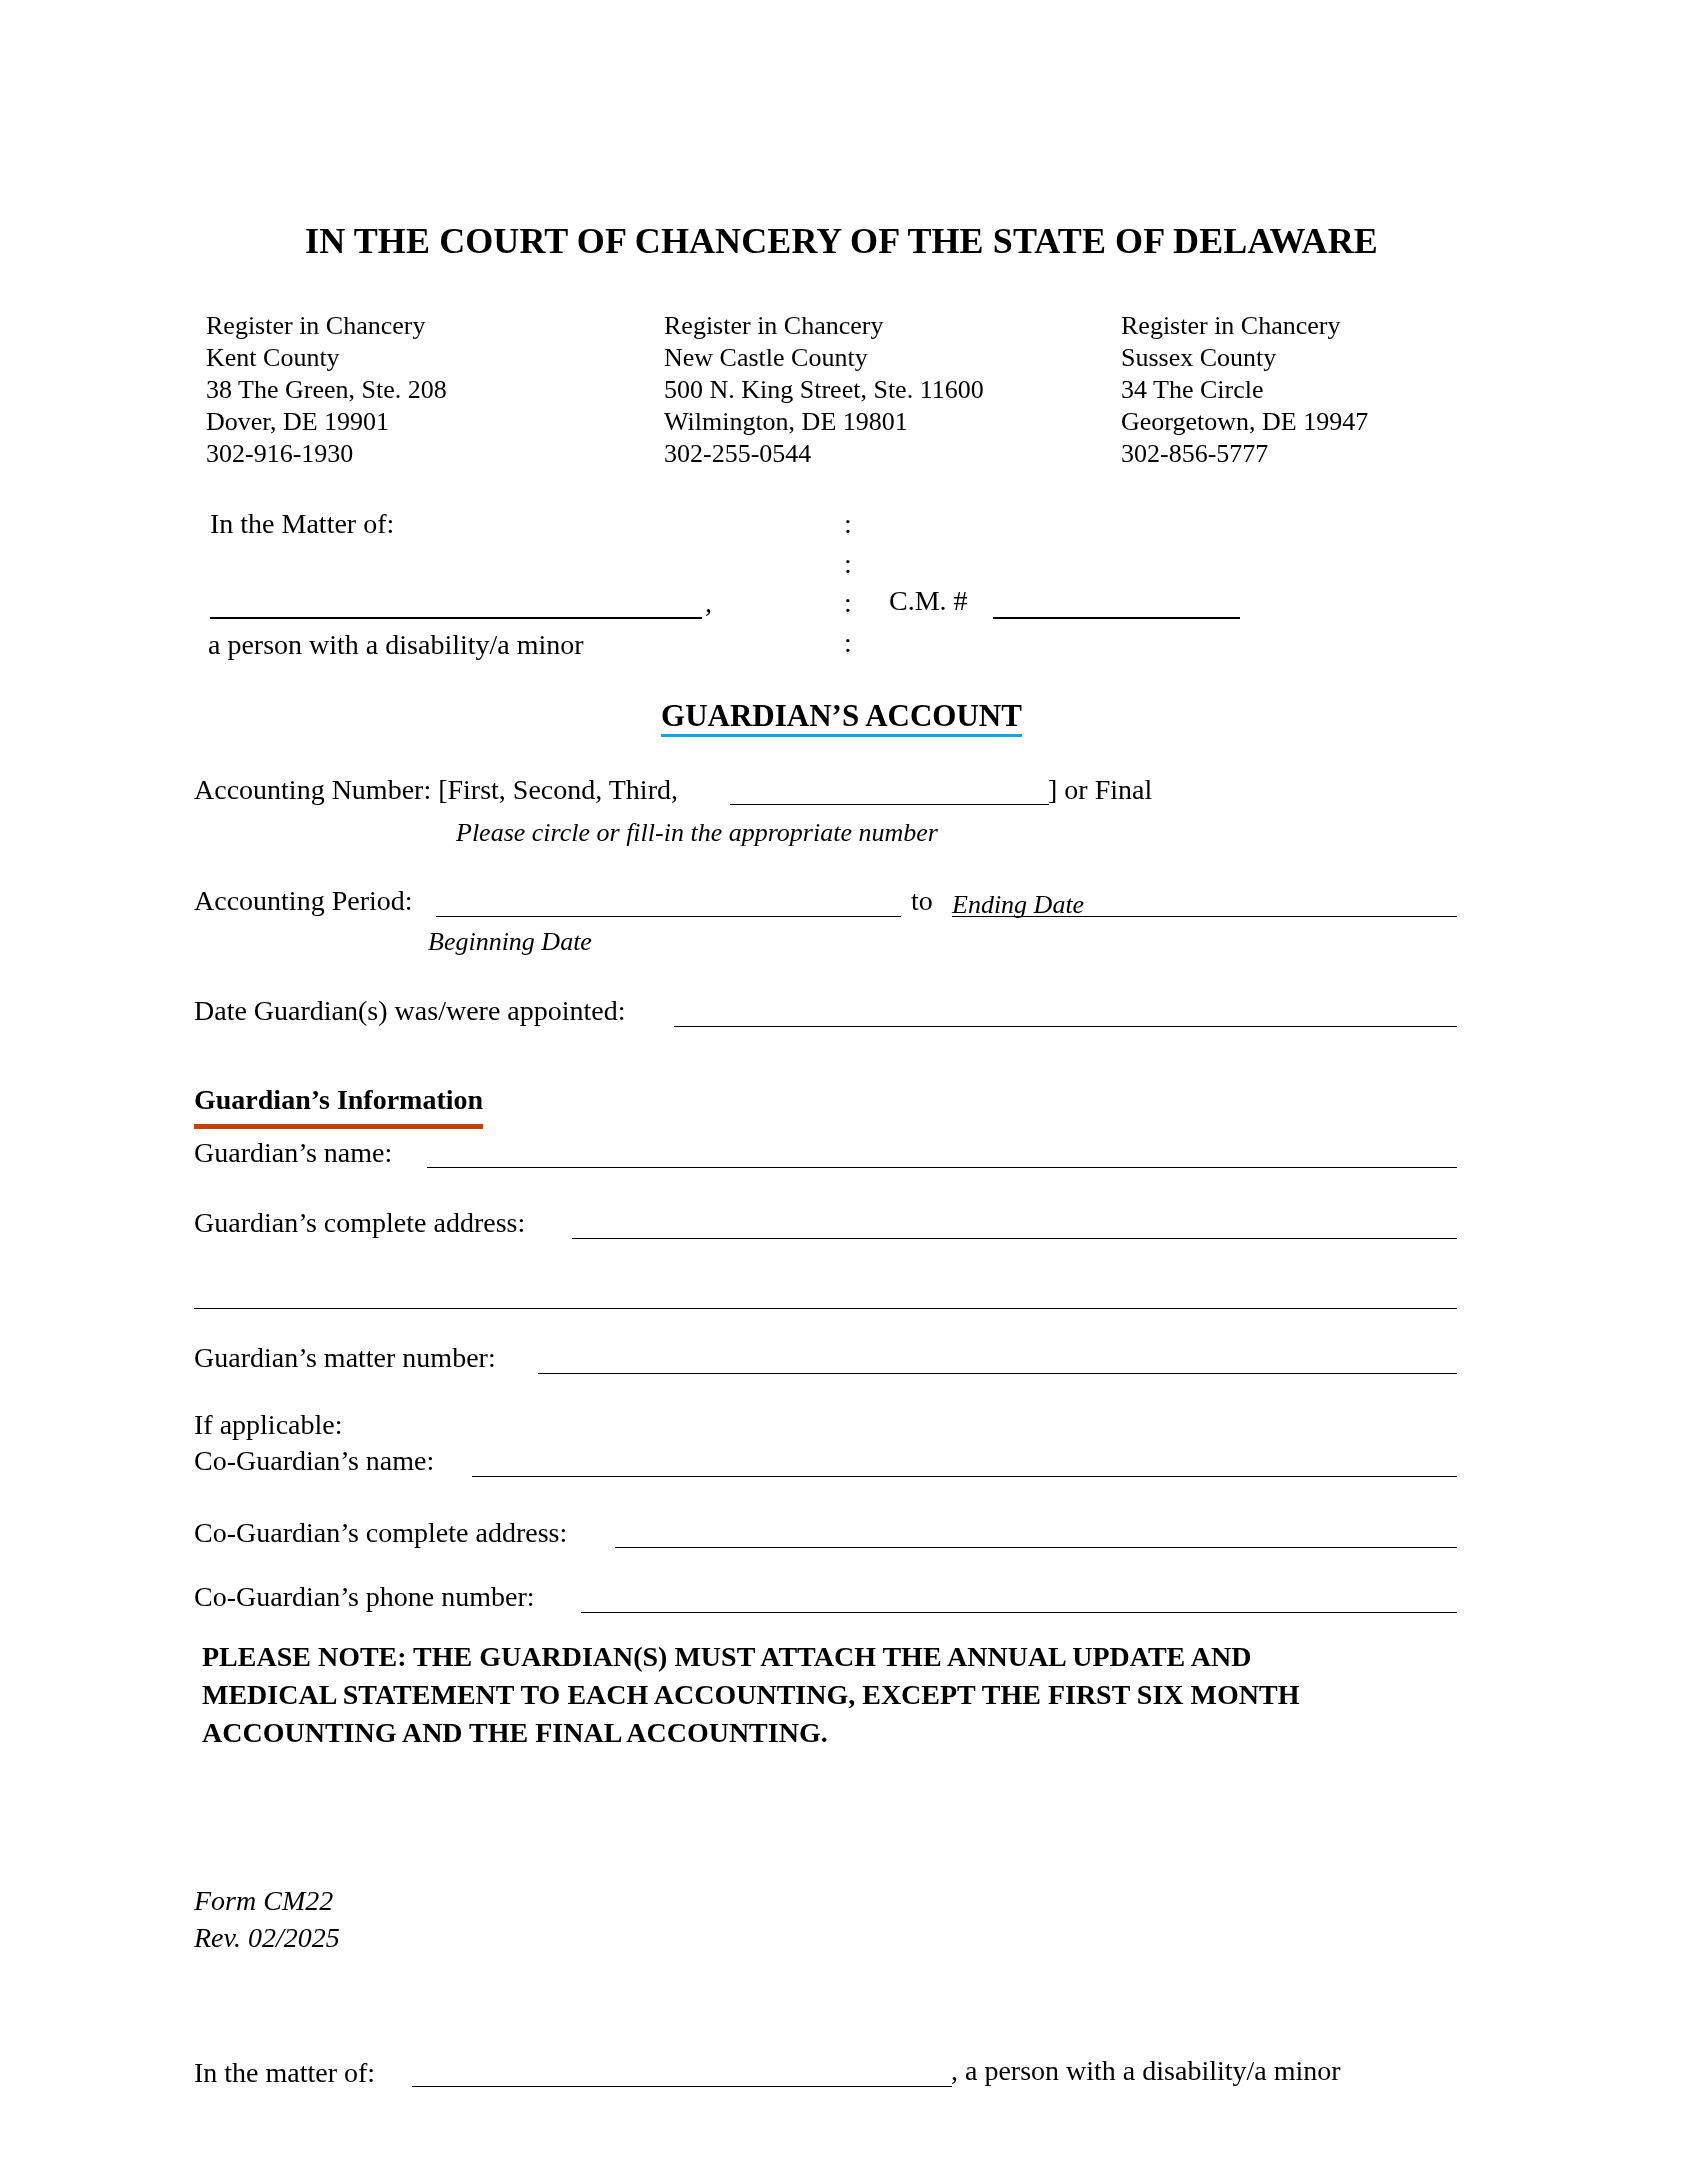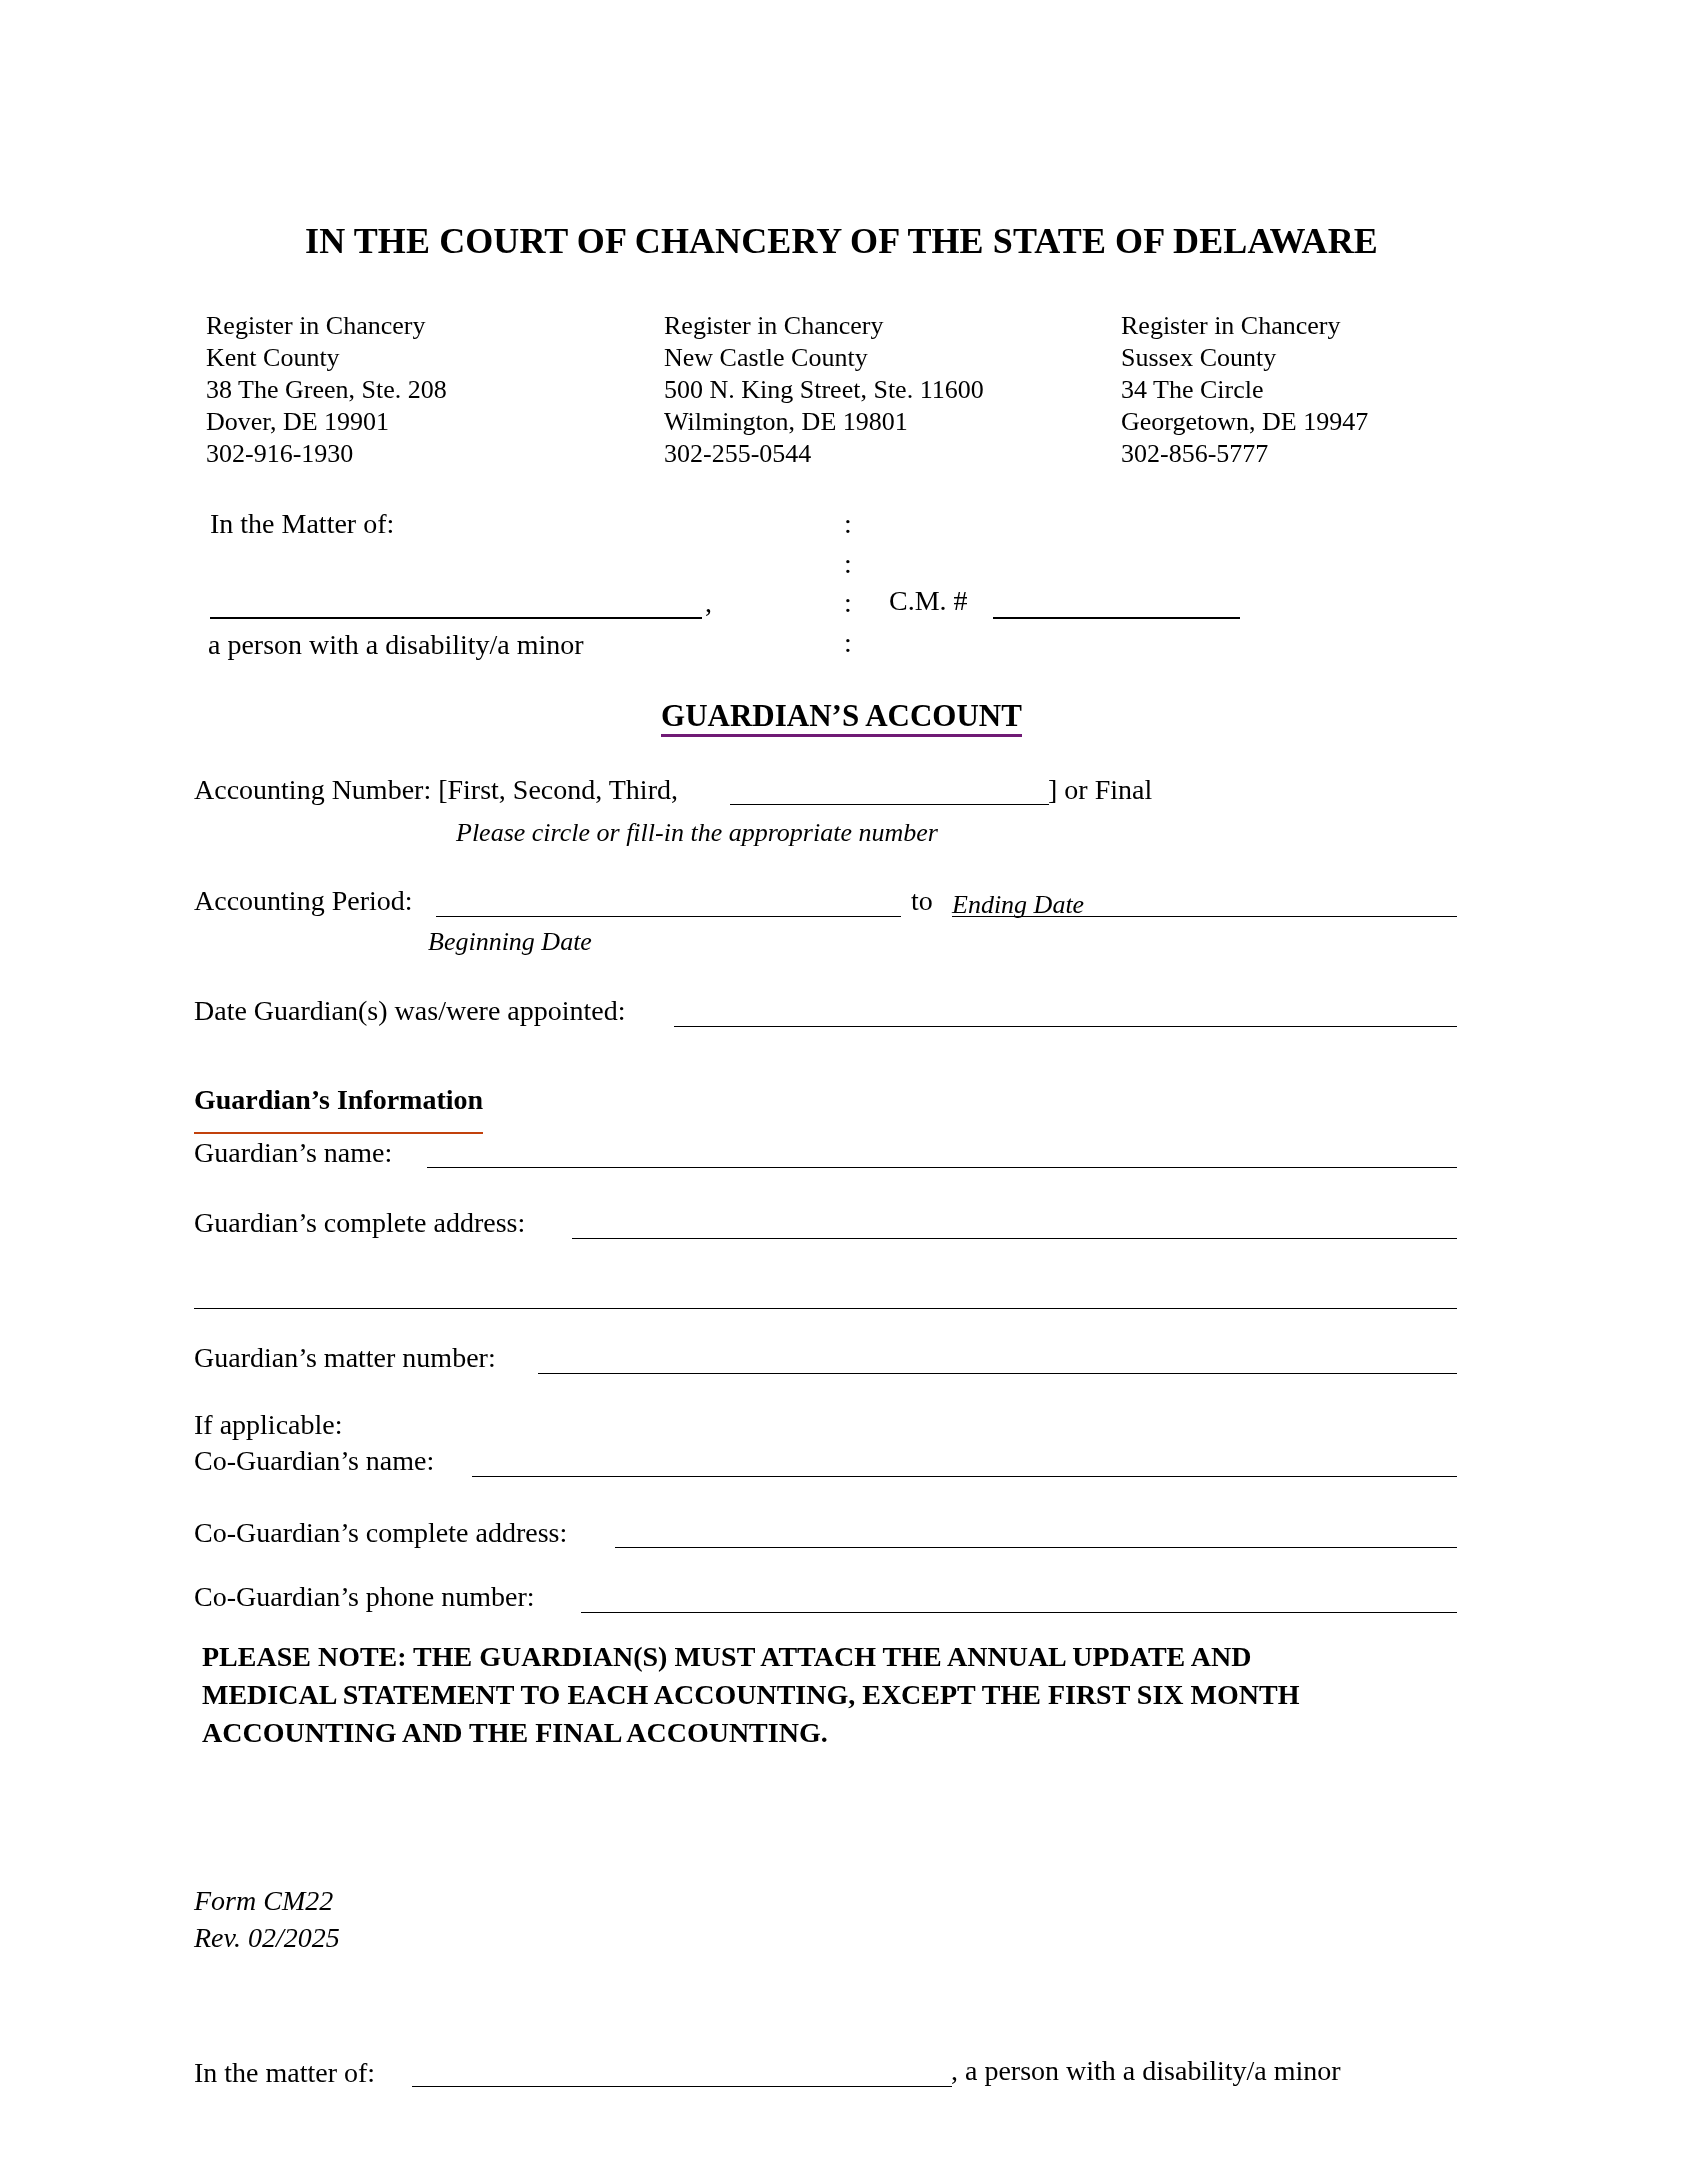--- a/index.html
+++ b/index.html
@@ -117,21 +117,21 @@
   .section-title {
     position: absolute;
     left: 0;
     top: 698px;
     width: 1683px;
     text-align: center;
     font-size: 31px;
     font-weight: bold;
   }
   .section-title span {
-    border-bottom: 3px solid #701a75;
+    border-bottom: 3px solid #0ea5e9;
     padding-bottom: 1px;
   }
 
   
   .row {
     position: absolute;
     font-size: 28px;
     white-space: nowrap;
     line-height: 1;
   }
@@ -246,21 +246,21 @@
   <div class="row" style="left:952px; top:887px; width:505px; height:30px;"></div>
   <div class="rule" style="left:952px; top:916px; width:505px;"></div>
   <div class="italic-cap" style="left:428px; top:927px;">Beginning Date</div>
   <div class="italic-cap" style="left:952px; top:890px;">Ending Date</div>
 
   <div class="row" style="left:194px; top:997px;">Date Guardian(s) was/were appointed:</div>
   <div class="row" style="left:674px; top:997px; width:783px; height:30px;"></div>
   <div class="rule" style="left:674px; top:1026px; width:783px;"></div>
 
   <div class="row" style="left:194px; top:1086px; font-weight:bold;">
-    <span style="border-bottom:2px solid #c2410c; padding-bottom:17px;">Guardian’s Information</span>
+    <span style="border-bottom:5px solid #c2410c; padding-bottom:9px;">Guardian’s Information</span>
   </div>
 
   <div class="row" style="left:194px; top:1139px;">Guardian’s name:</div>
   <div class="row" style="left:427px; top:1139px; width:1031px; height:30px;"></div>
   <div class="rule" style="left:427px; top:1167px; width:1031px;"></div>
 
   <div class="row" style="left:194px; top:1209px;">Guardian’s complete address:</div>
   <div class="row" style="left:572px; top:1209px; width:885px; height:30px;"></div>
   <div class="rule" style="left:572px; top:1238px; width:885px;"></div>
 

